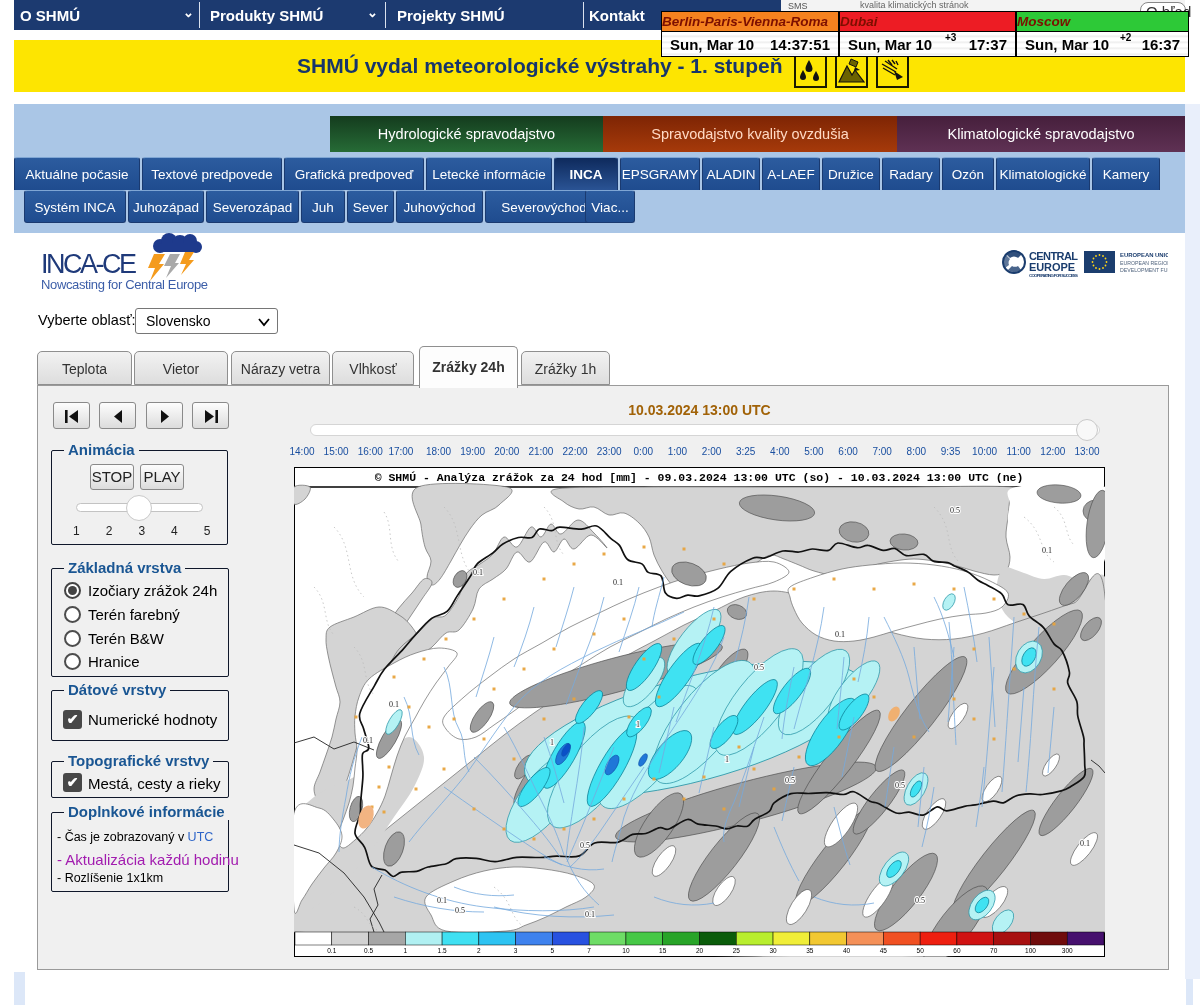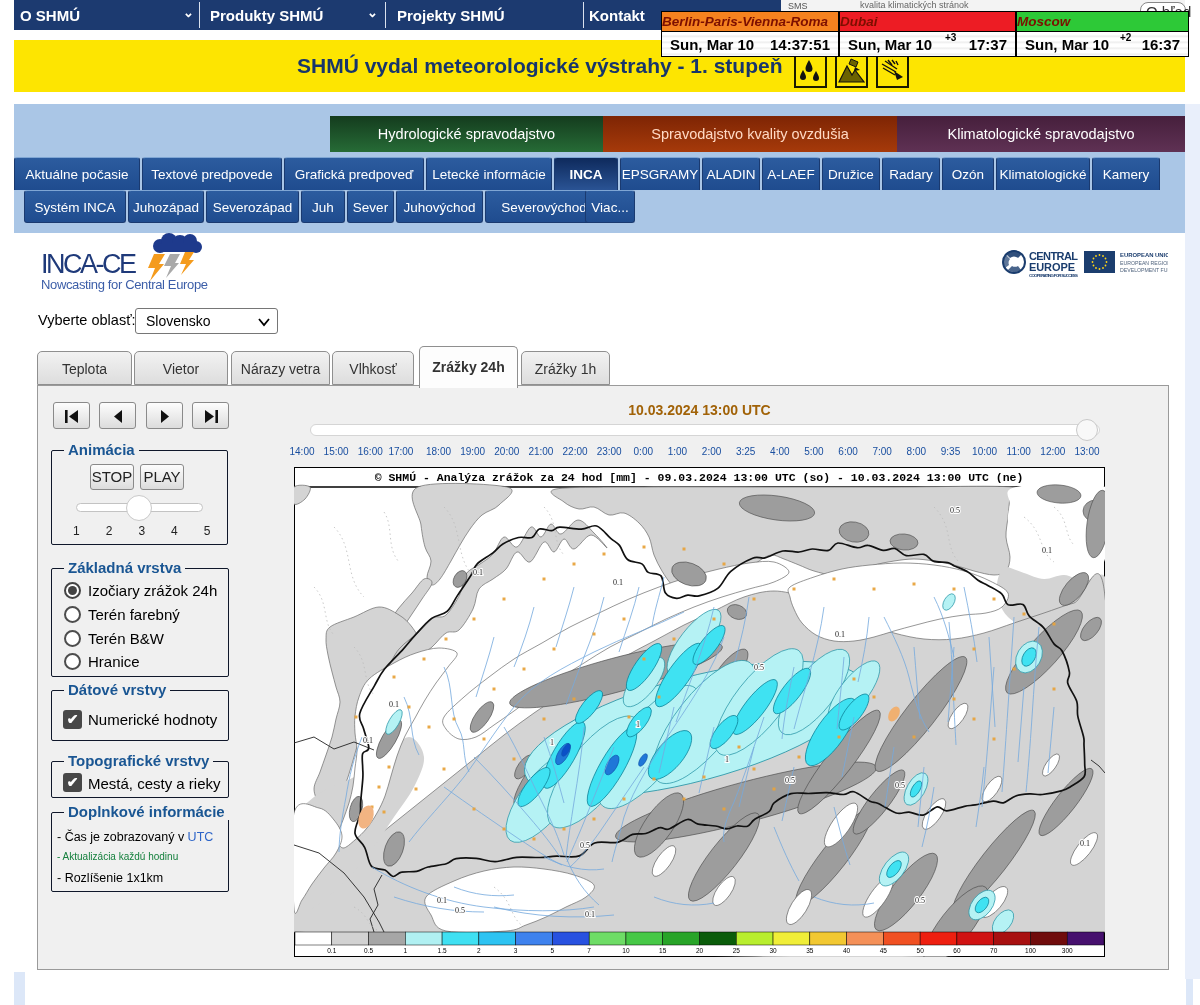--- a/index.html
+++ b/index.html
@@ -232,21 +232,21 @@
 <div class="fs" style="left:51px;top:761px;width:176px;height:35px">
     <div class="lg">Topografické vrstvy</div>
   </div>
 <div class="cb" style="left:63px;top:773px">✔</div>
 <div class="rlab" style="left:88px;top:775px">Mestá, cesty a rieky</div>
 
 <div class="fs" style="left:51px;top:812px;width:176px;height:78px">
     <div class="lg">Doplnkové informácie</div>
   </div>
 <div class="abs" style="left:57px;top:830px;font-size:12.5px;color:#000">- Čas je zobrazovaný v <span style="color:#2c64c8">UTC</span></div>
-<div class="abs" style="left:57px;top:851px;font-size:10px;color:#15803d">- Aktualizácia každú hodinu</div>
+<div class="abs" style="left:57px;top:851px;font-size:15px;color:#a21caf">- Aktualizácia každú hodinu</div>
 <div class="abs" style="left:57px;top:871px;font-size:12.5px;color:#000">- Rozlíšenie 1x1km</div>
 
 <div class="abs" style="left:294px;top:402px;width:811px;text-align:center;font-size:14px;font-weight:bold;color:#a16207">10.03.2024 13:00 UTC</div>
 <div class="abs" style="left:310px;top:424px;width:790px;height:12px;background:#fff;border:1px solid #d5d5d5;border-radius:6px;box-sizing:border-box"></div>
 <div class="abs" style="left:1076px;top:419px;width:22px;height:22px;background:#f8f8f8;border:1px solid #c9c9c9;border-radius:50%;box-sizing:border-box"></div>
 <div class="abs" style="left:294px;top:446px;width:811px;height:12px;font-size:10px;color:#1a4fa0" id="timerow">
     <span style="position:absolute;left:-8px;width:32px;text-align:center;top:0">14:00</span>
     <span style="position:absolute;left:26.130434782608695px;width:32px;text-align:center;top:0">15:00</span>
     <span style="position:absolute;left:60.26086956521739px;width:32px;text-align:center;top:0">16:00</span>
     <span style="position:absolute;left:94.3913043478261px;width:32px;text-align:left;top:0">17:00</span>

